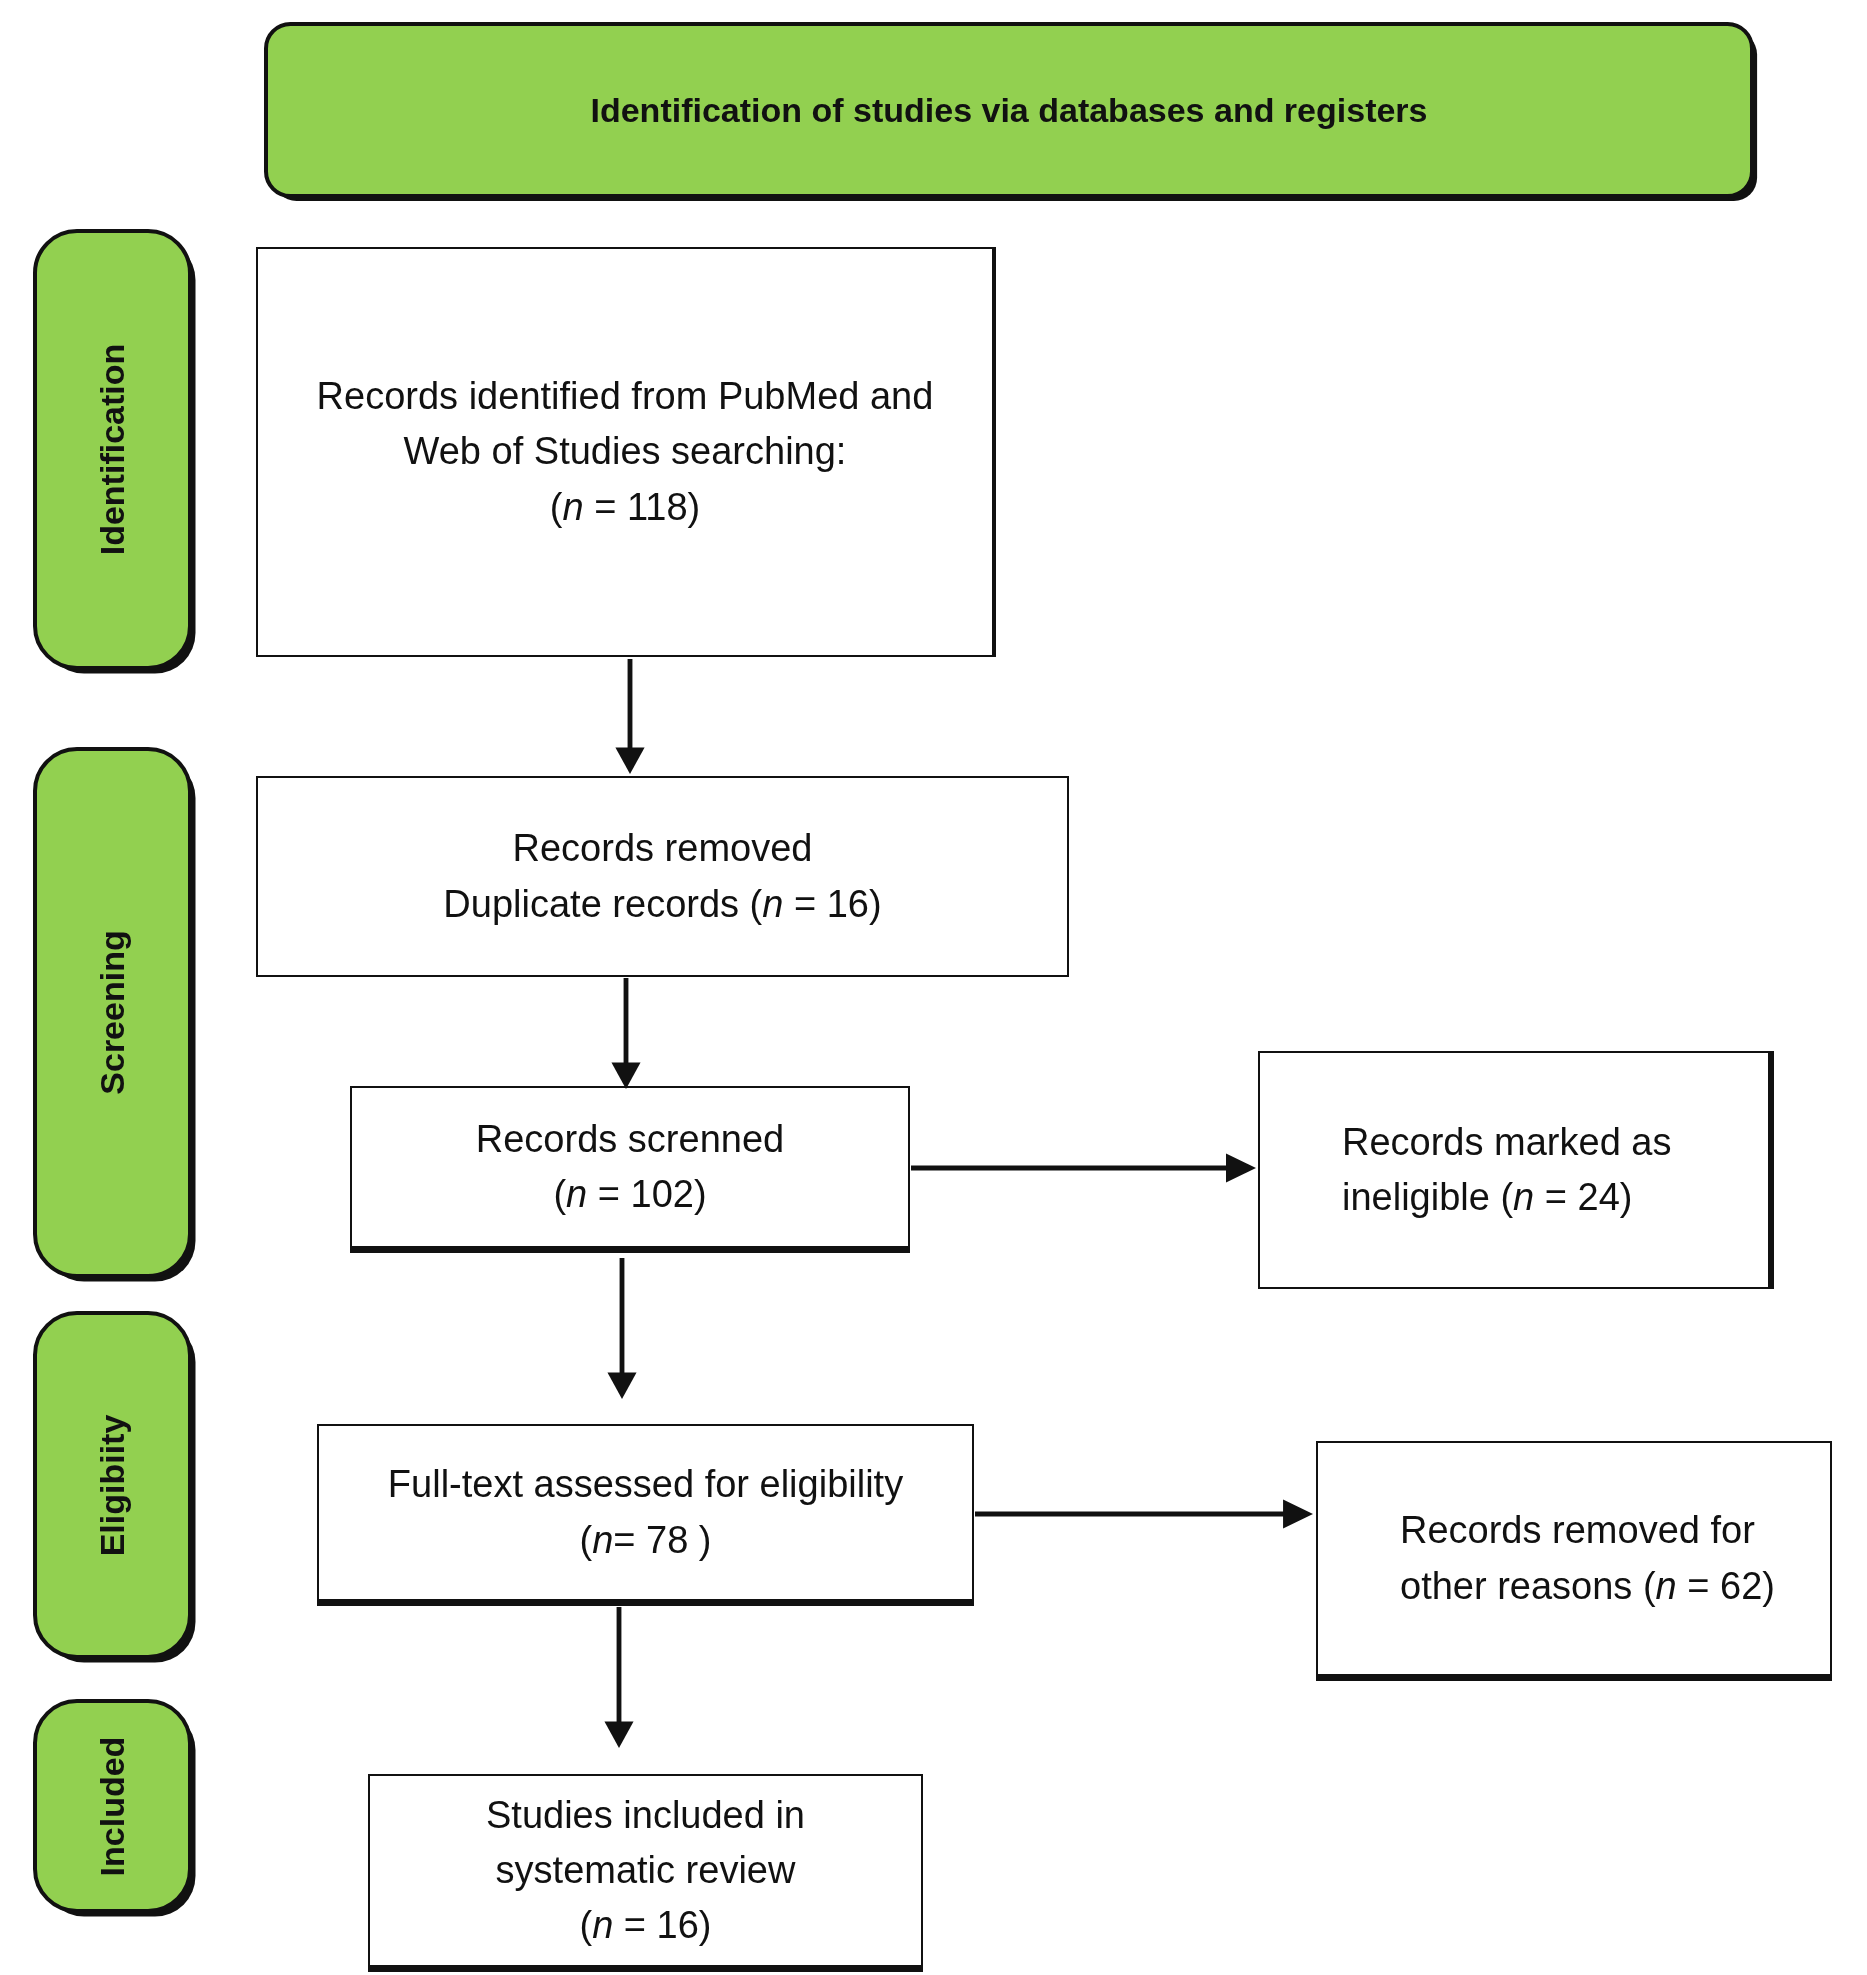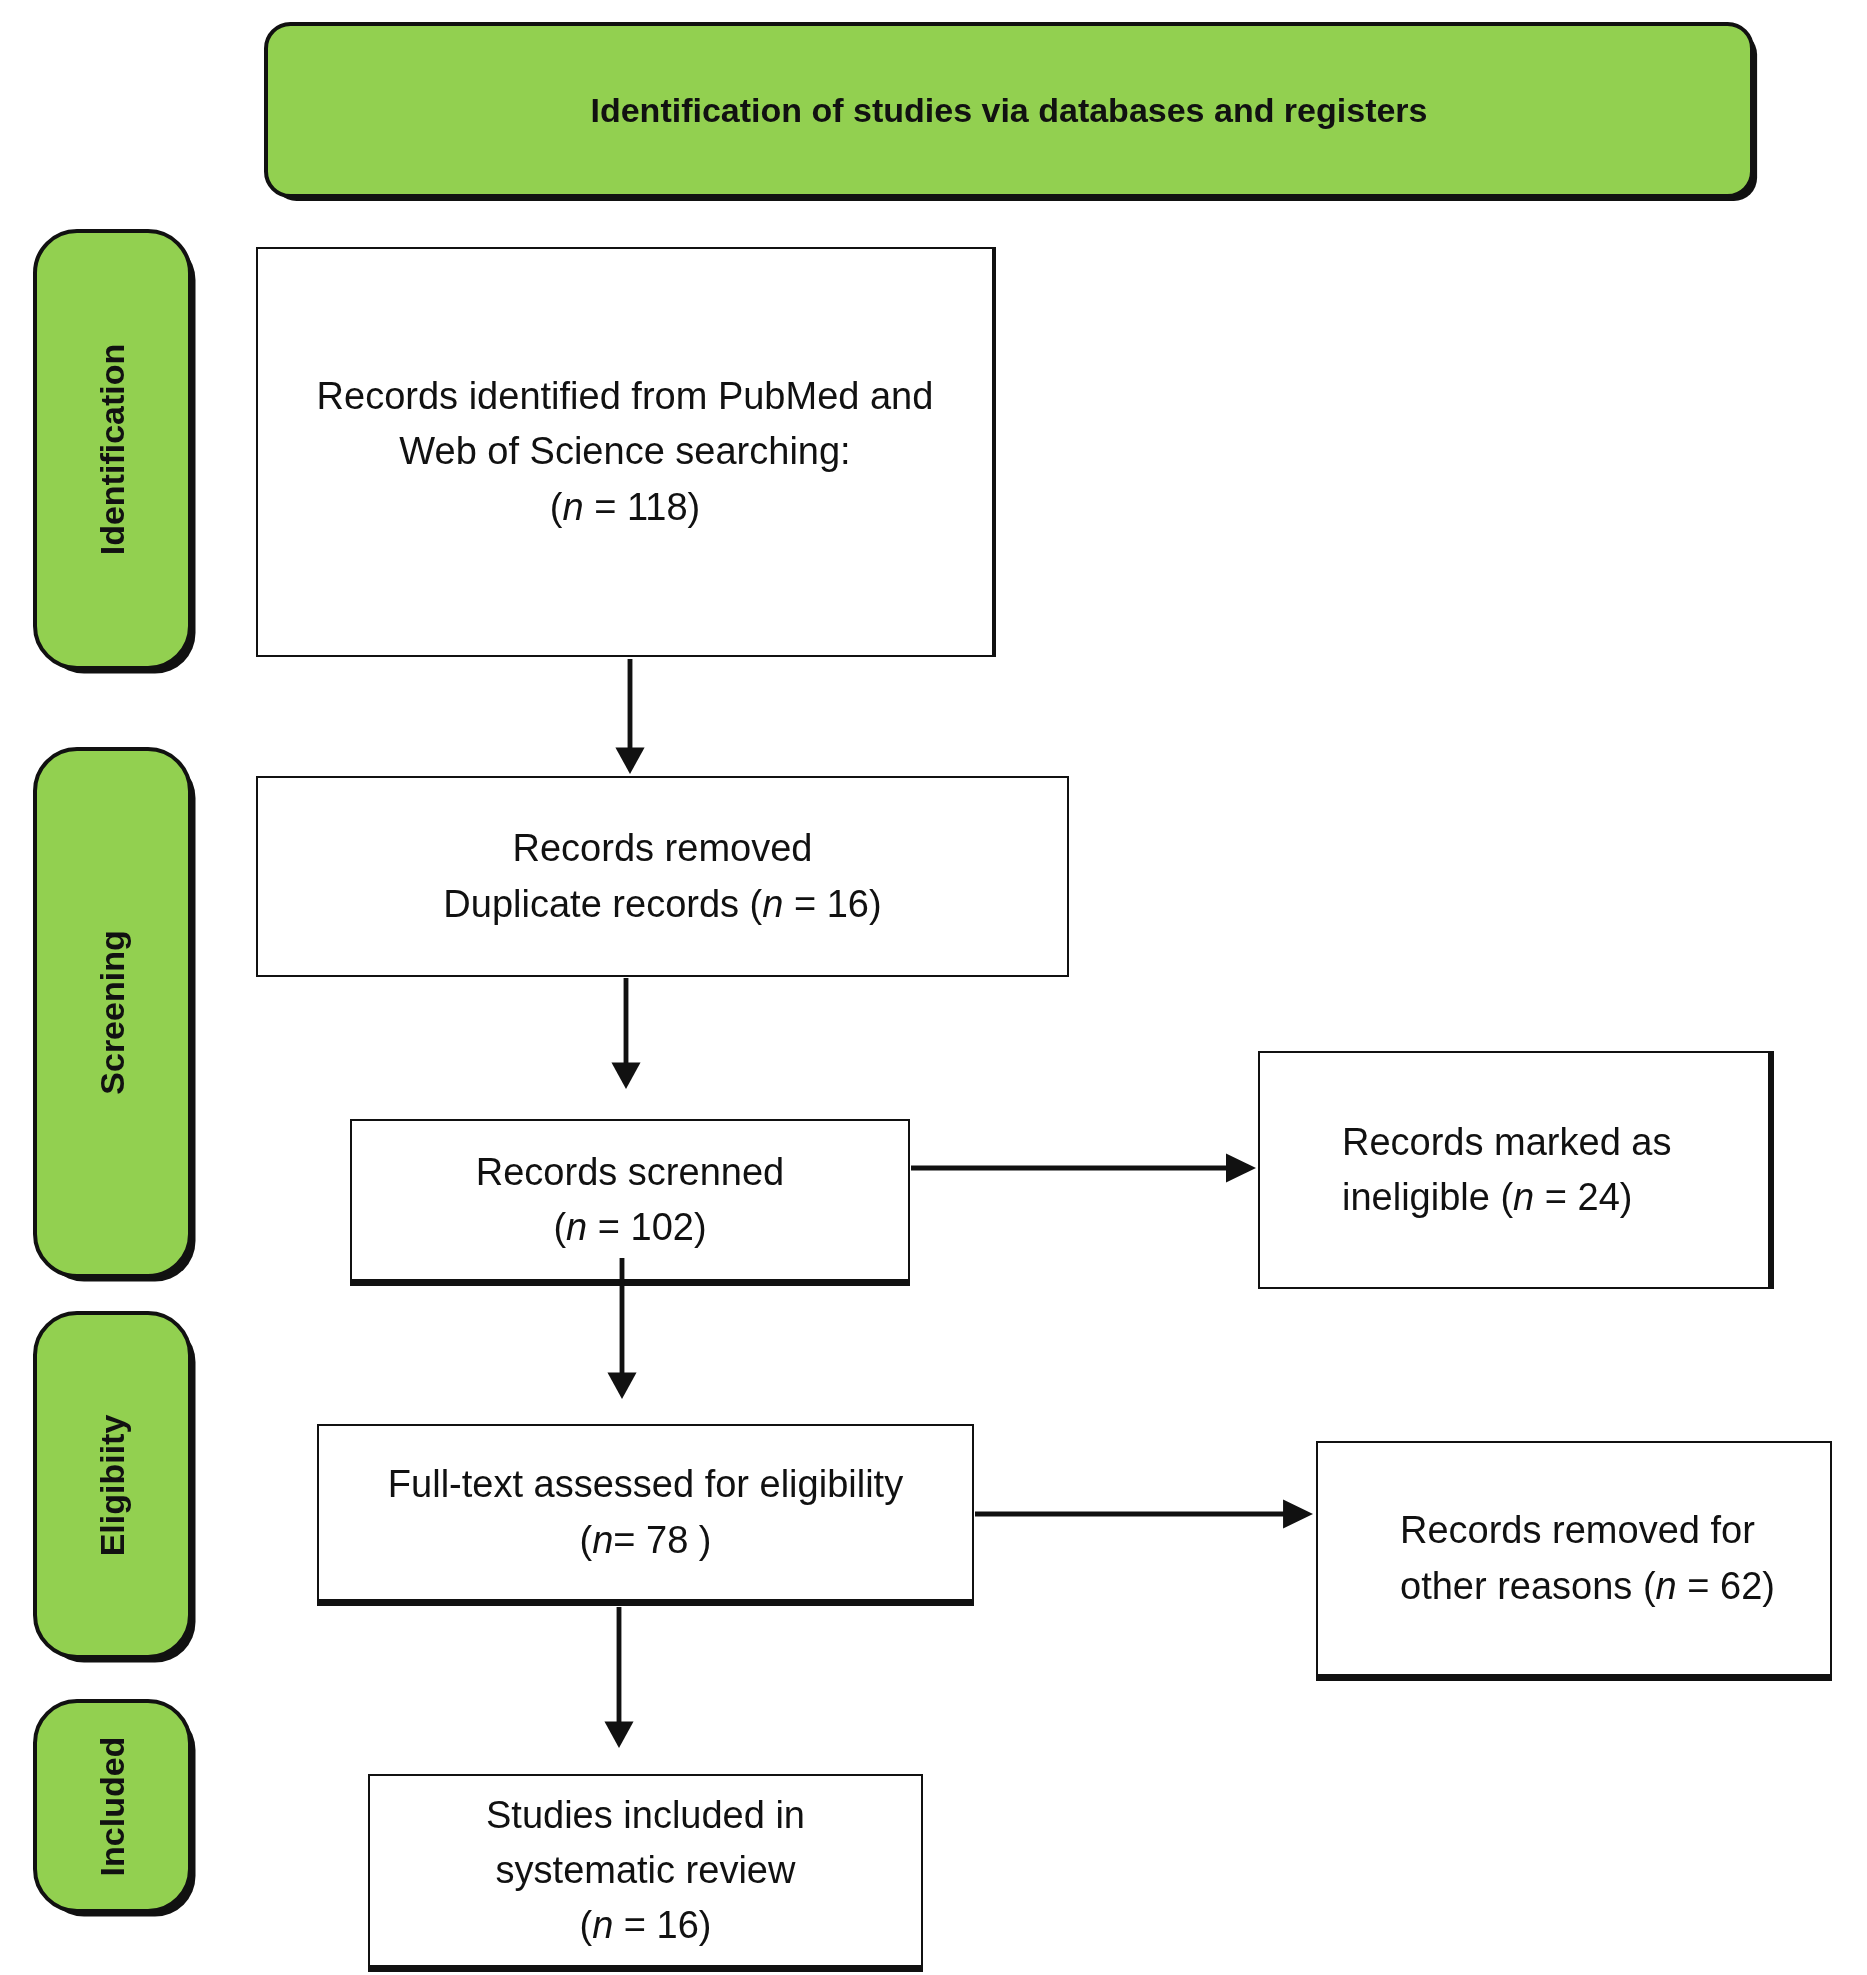--- a/index.html
+++ b/index.html
@@ -30,21 +30,21 @@
   
   .wbox{
     position:absolute;background:#ffffff;box-sizing:border-box;
     border:2.6px solid var(--line,#111111);
     display:flex;flex-direction:column;justify-content:center;align-items:center;
     text-align:center;font-size:38px;line-height:1.45;
   }
   .wbox .text-line{display:block;}
   #box-identified{left:256px;top:247px;width:740px;height:410px;border-right-width:4.4px;}
   #box-duplicates{left:256px;top:776px;width:813px;height:201px;row-gap:0;}
-  #box-screened{left:350px;top:1119px;width:560px;height:167px;border-bottom-width:7px;}
+  #box-screened{left:350px;top:1086px;width:560px;height:167px;border-bottom-width:7px;}
   #box-ineligible{left:1258px;top:1051px;width:516px;height:238px;border-right-width:6.2px;
     align-items:flex-start;text-align:left;padding-left:82px;}
   #box-fulltext{left:317px;top:1424px;width:657px;height:182px;border-bottom-width:7px;}
   #box-removed-other{left:1316px;top:1397px;width:516px;height:240px;border-bottom-width:7px;
     align-items:flex-start;text-align:left;padding-left:82px;margin-top:44px;}
   #box-included{left:368px;top:1774px;width:555px;height:198px;border-bottom-width:7px;}
   
   .arrow{position:absolute;overflow:visible;}
   .arrow line{stroke:var(--line,#111111);stroke-width:11;}
   .arrow polygon{fill:var(--line,#111111);}
@@ -66,21 +66,21 @@
   </div>
   <div class="stage" id="stage-eligibility">
     <span class="stage-text">Eligibiity</span>
   </div>
   <div class="stage" id="stage-included">
     <span class="stage-text">Included</span>
   </div>
 
   <div class="wbox" id="box-identified">
     <span class="text-line">Records identified from PubMed and</span>
-    <span class="text-line">Web of Science searching:</span>
+    <span class="text-line">Web of Studies searching:</span>
     <span class="text-line">(<i>n</i> = 118)</span>
   </div>
 
   <div class="wbox" id="box-duplicates">
     <span class="text-line">Records removed</span>
     <span class="text-line">Duplicate records (<i>n</i> = 16)</span>
   </div>
 
   <div class="wbox" id="box-screened">
     <span class="text-line">Records screnned</span>

